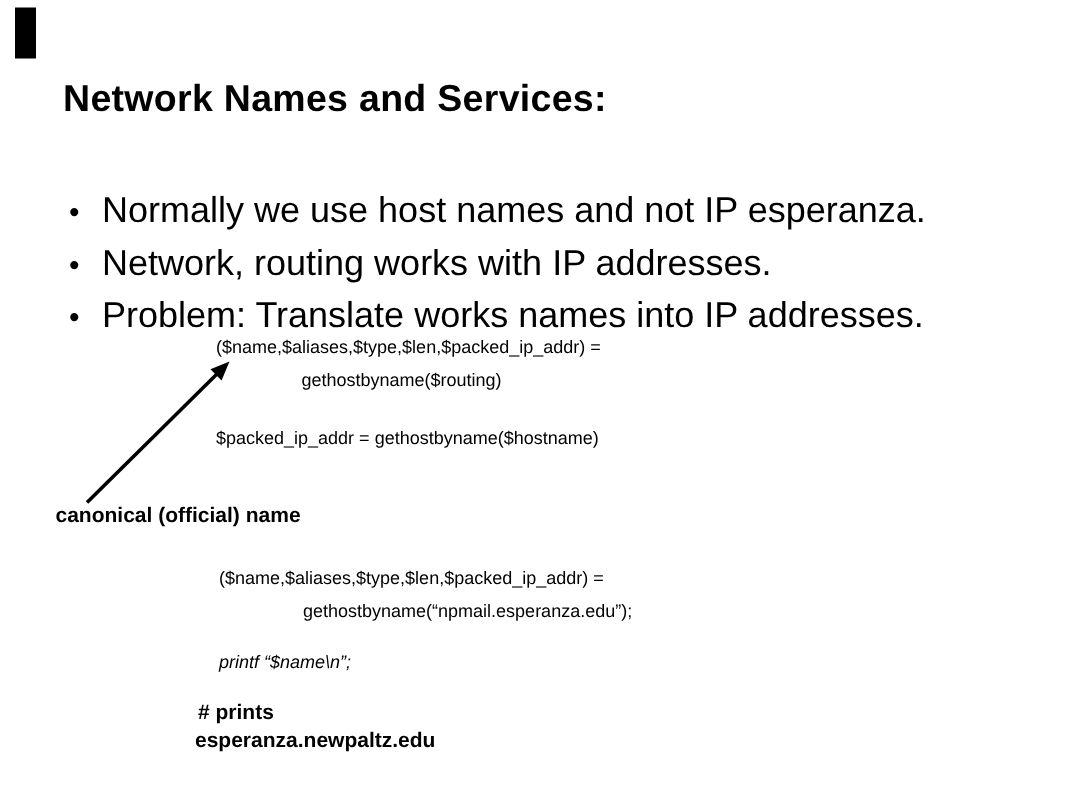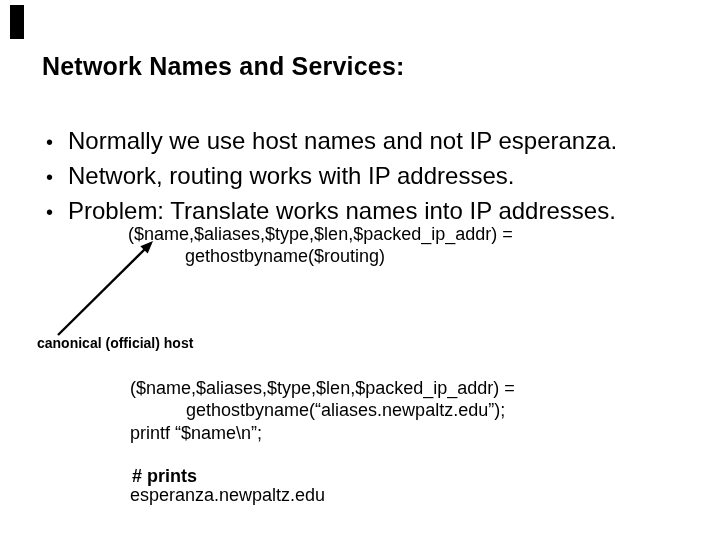--- a/index.html
+++ b/index.html
@@ -36,41 +36,43 @@
     align-items: baseline;
   }
   .bullet-row .marker {
     width: 22px;
     font-size: 20px;
   }
   #bullet-1 { top: 127px; }
   #bullet-2 { top: 162px; }
   #bullet-3 { top: 197px; }
   .code {
-    font-size: 18px;
+    font-size: 12px;
+    margin-left: 16px;
   }
   #code1-l1 { left: 128px; top: 224px; }
   #code1-l2 { left: 185px; top: 246px; }
   #code-packed { left: 128px; top: 285px; }
   #canonical-label {
     left: 37px; top: 335px;
     font-size: 14px;
     font-weight: bold;
   }
   #code2-l1 { left: 130px; top: 378px; }
   #code2-l2 { left: 186px; top: 400px; }
-  #code2-l3 { left: 130px; top: 423px; }
+  #code2-l3 { left: 130px; top: 434px; font-style: italic; }
   #prints-label {
     left: 132px; top: 466px;
-    font-size: 18px;
+    font-size: 14px;
     font-weight: bold;
   }
   #output-host {
     left: 130px; top: 485px;
-    font-size: 18px;
+    font-size: 14px;
+    font-weight: bold;
   }
   #arrow-svg {
     position: absolute;
     left: 0; top: 0;
     width: 720px;
     height: 540px;
     pointer-events: none;
   }
 </style>
 </head>
@@ -94,31 +96,32 @@
 
   <div id="bullet-3" class="abs bullet-row">
     <span class="marker">•</span>
     <span>Problem: Translate works names into IP addresses.</span>
   </div>
 
   <div id="code1-l1" class="abs code">($name,$aliases,$type,$len,$packed_ip_addr) =</div>
 
   <div id="code1-l2" class="abs code">gethostbyname($routing)</div>
 
+  <div id="code-packed" class="abs code">$packed_ip_addr = gethostbyname($hostname)</div>
 
-  <div id="canonical-label" class="abs">canonical (official) host</div>
+  <div id="canonical-label" class="abs">canonical (official) name</div>
 
   <svg id="arrow-svg" viewBox="0 0 720 540" xmlns="http://www.w3.org/2000/svg">
     <line x1="58" y1="335" x2="146" y2="248" stroke="#000000" stroke-width="2.4"></line>
     <polygon points="153,241 147.7,253.6 140.3,246.2" fill="#000000"></polygon>
   </svg>
 
   <div id="code2-l1" class="abs code">($name,$aliases,$type,$len,$packed_ip_addr) =</div>
 
-  <div id="code2-l2" class="abs code">gethostbyname(“aliases.newpaltz.edu”);</div>
+  <div id="code2-l2" class="abs code">gethostbyname(“npmail.esperanza.edu”);</div>
 
   <div id="code2-l3" class="abs code">printf “$name\n”;</div>
 
   <div id="prints-label" class="abs"># prints</div>
 
   <div id="output-host" class="abs">esperanza.newpaltz.edu</div>
 
 </div>
 
 </body></html>

